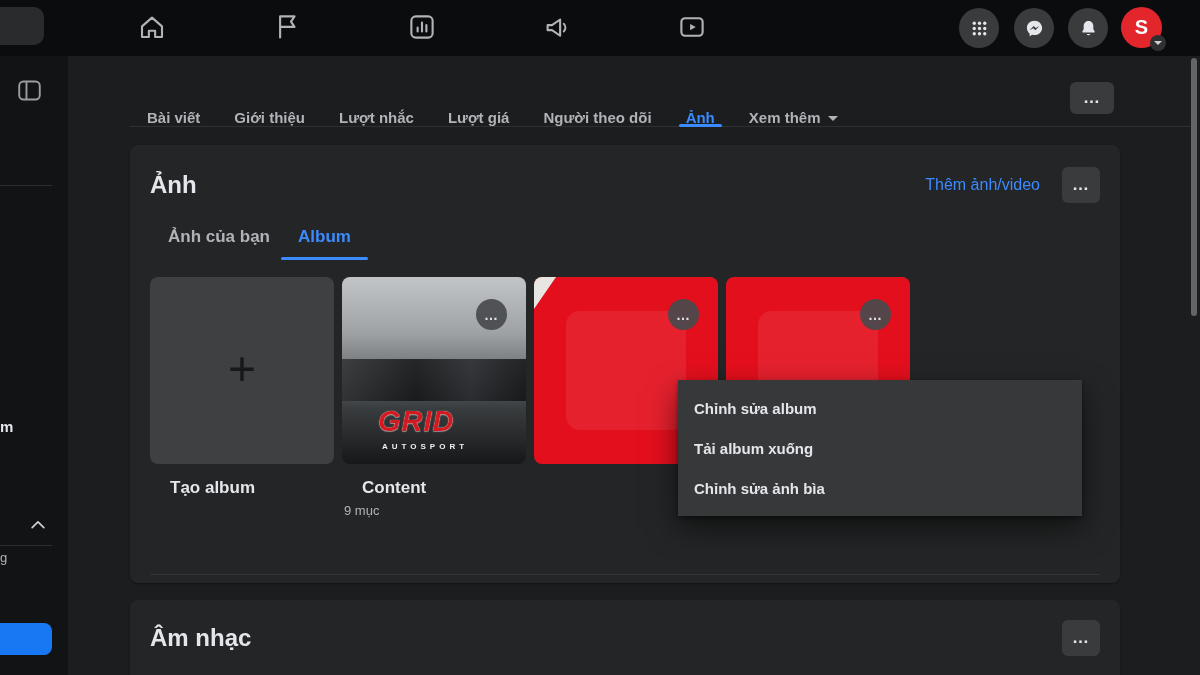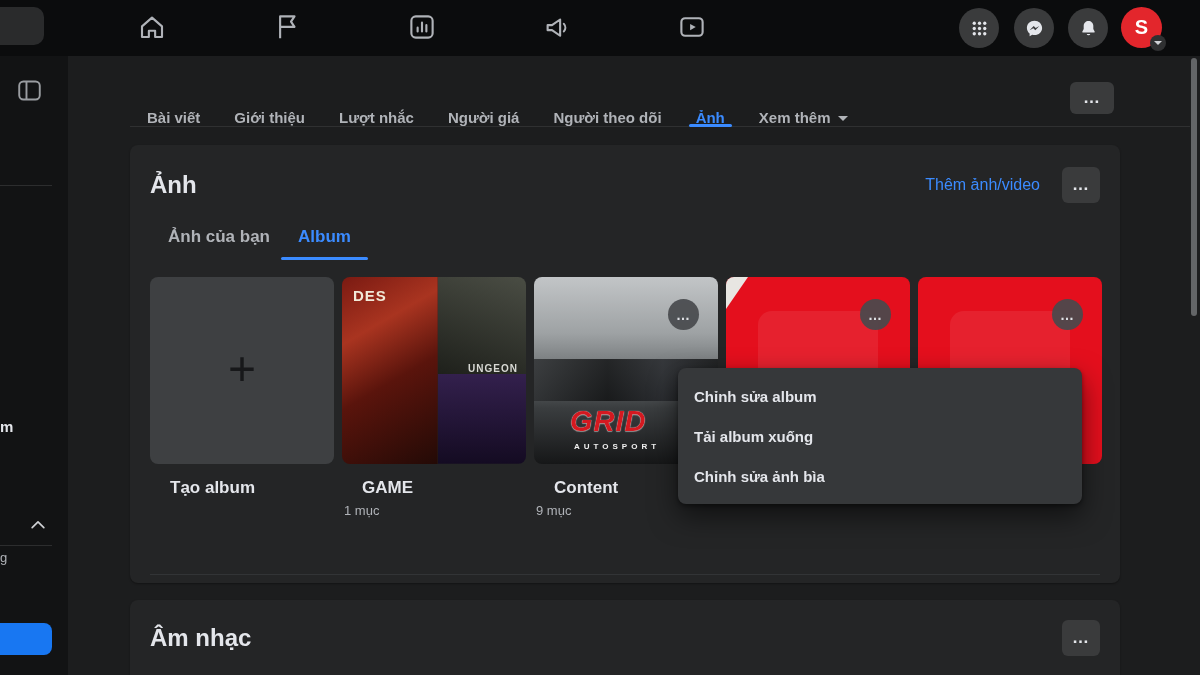--- a/index.html
+++ b/index.html
@@ -81,21 +81,21 @@
   .tile-red::before{content:"";position:absolute;left:32px;top:34px;right:32px;bottom:34px;
     background:rgba(255,255,255,0.08);border-radius:14px}
   .corner-wedge{position:absolute;left:0;top:0;width:22px;height:32px;background:#e8e6e2;
     clip-path:polygon(0 0,100% 0,0 100%)}
   .tile-dots{position:absolute;top:22px;right:19px;width:31px;height:31px;border-radius:50%;background:rgba(72,74,77,.92);
     display:flex;align-items:center;justify-content:center;color:#dfe1e5;font-size:14px;font-weight:bold;letter-spacing:1px;cursor:pointer}
   .album-name{margin-top:14px;font-size:17px;font-weight:bold;color:#e4e6eb;margin-left:20px}
   .album-count{margin-top:5px;font-size:13px;color:#b0b3b8;margin-left:2px}
   .card-divider{position:absolute;left:20px;right:20px;bottom:8px;border-top:1px solid #323436}
   
-  .context-menu{position:absolute;left:678px;top:368px;width:388px;background:#36383a;border-radius:8px;
+  .context-menu{position:absolute;left:678px;top:380px;width:388px;background:#36383a;border-radius:0;
     box-shadow:0 12px 28px rgba(0,0,0,.55),0 2px 4px rgba(0,0,0,.4);padding:8px;z-index:60}
   .menu-item{height:40px;display:flex;align-items:center;padding:0 8px;border-radius:4px;font-size:15px;
     font-weight:600;color:#e4e6eb;position:relative;cursor:pointer}
   .ann-box{position:absolute;left:-4px;right:-1px;top:-2px;bottom:-2px;border:2px solid #c9302c;border-radius:2px;pointer-events:none}
   .ann-num{position:absolute;left:160px;top:50%;transform:translateY(-52%);color:#d6302b;font-size:21px;font-weight:bold;
     font-family:"Liberation Serif",serif}
   
   .scrollbar{position:absolute;right:3px;top:58px;width:6px;height:258px;background:#636567;border-radius:3px;z-index:40;cursor:pointer}
 </style>
 </head>
@@ -185,21 +185,21 @@
   <div class="ptab">
       <span>Bài viết</span>
     </div>
   <div class="ptab">
       <span>Giới thiệu</span>
     </div>
   <div class="ptab">
       <span>Lượt nhắc</span>
     </div>
   <div class="ptab">
-      <span>Người giá</span>
+      <span>Lượt giá</span>
     </div>
   <div class="ptab">
       <span>Người theo dõi</span>
     </div>
   <div class="ptab active">
       <span>Ảnh</span>
     </div>
   <div class="ptab">
     <span>Xem thêm</span>
     <span class="caret-down"></span>
@@ -221,28 +221,20 @@
 
   <div class="album-grid">
 
     <div class="album-cell">
       <div class="tile tile-create">
         <span class="plus">+</span>
       </div>
       <div class="album-name">Tạo album</div>
     </div>
 
-    <div class="album-cell">
-      <div class="tile tile-game">
-        <span class="art-t1">DES</span>
-        <span class="art-t2">UNGEON</span>
-      </div>
-      <div class="album-name">GAME</div>
-      <div class="album-count">1 mục</div>
-    </div>
 
     <div class="album-cell">
       <div class="tile tile-content">
         <span class="grid-word">GRID</span>
         <span class="grid-sub">AUTOSPORT</span>
         <div class="tile-dots">…</div>
       </div>
       <div class="album-name">Content</div>
       <div class="album-count">9 mục</div>
     </div>

